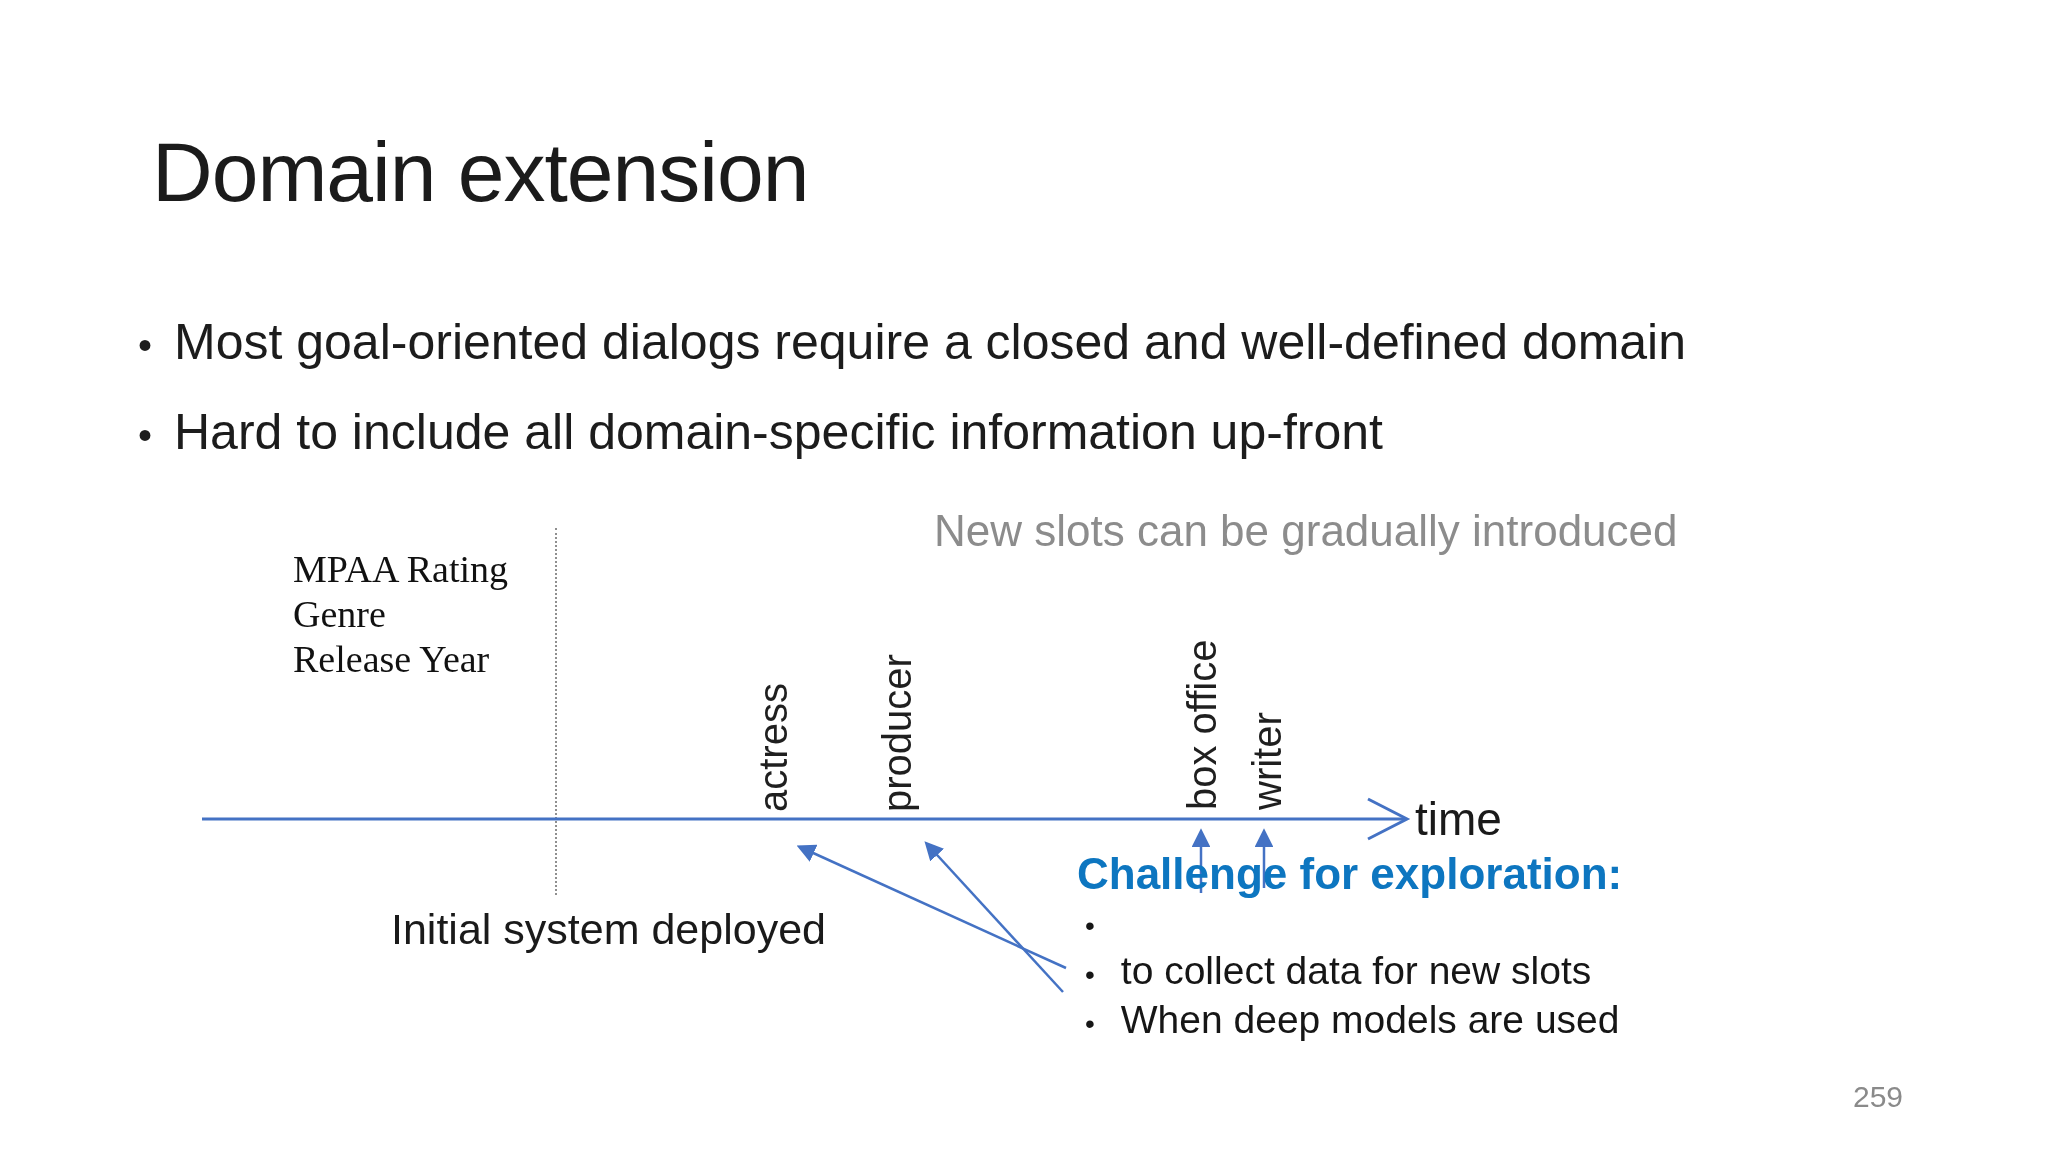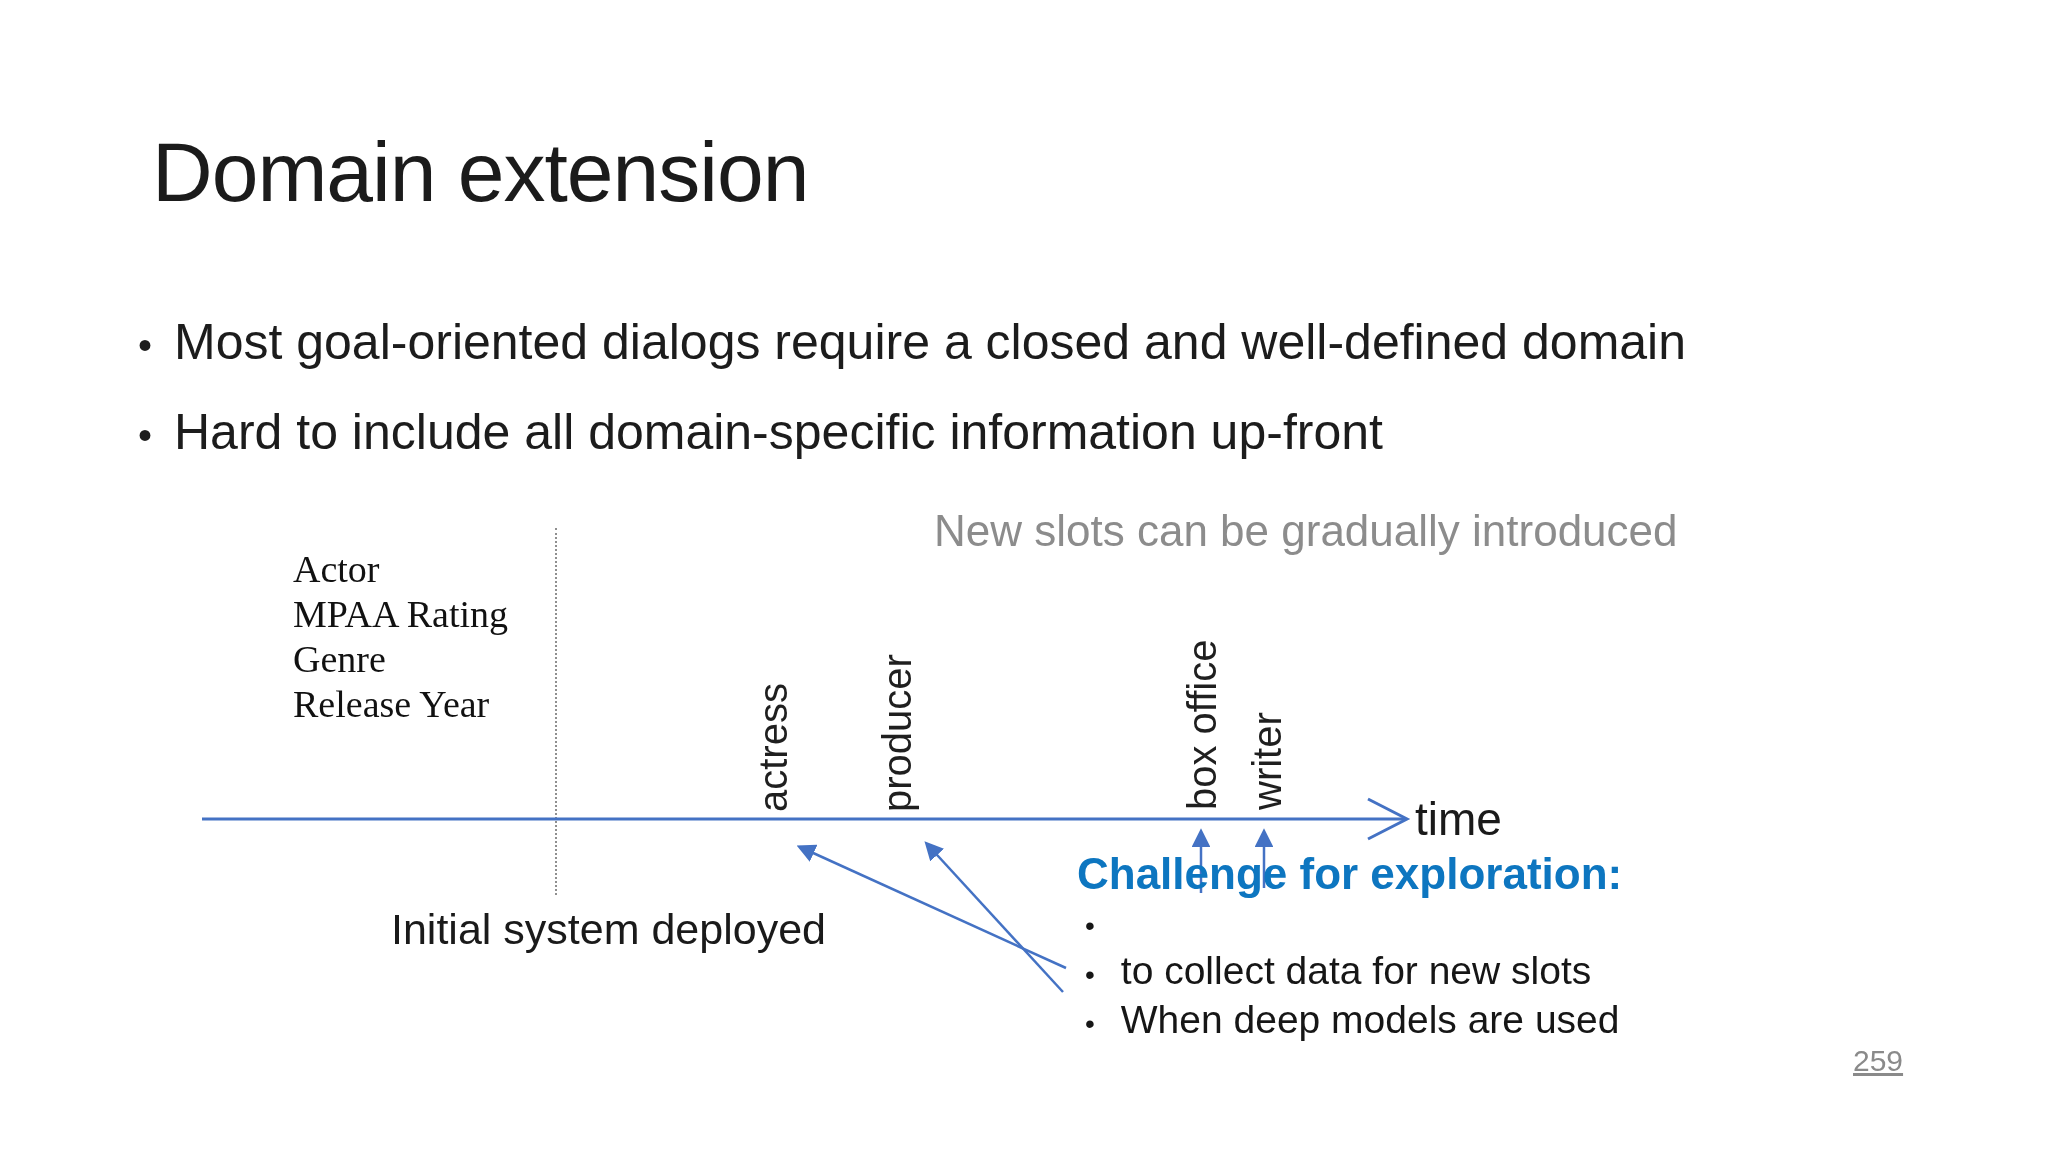--- a/index.html
+++ b/index.html
@@ -60,42 +60,41 @@
     line-height: 50px; white-space: nowrap;
   }
   .challenge-list { margin-top: 4px; }
   .challenge-item {
     display: flex; align-items: baseline; gap: 26px;
     font-size: 39px; line-height: 45px; color: #161616;
     padding-left: 8px; white-space: nowrap;
   }
   .challenge-item .dot { font-size: 28px; }
 
-  .page-number { left: 1853px; top: 1044px; font-size: 30px; color: #8a8a8a; text-decoration: underline; }
+  .page-number { left: 1853px; top: 1080px; font-size: 30px; color: #8a8a8a; }
 </style>
 </head>
 <body>
 
 <div class="abs title">Domain extension</div>
 
 <div class="abs bullets">
   <div class="bullet-line">
     <span class="dot">•</span>
     <span>Most goal-oriented dialogs require a closed and well-defined domain</span>
   </div>
   <div class="bullet-line">
     <span class="dot">•</span>
     <span>Hard to include all domain-specific information up-front</span>
   </div>
 </div>
 
 <div class="abs gray-note">New slots can be gradually introduced</div>
 
 <div class="abs slot-list">
-  <div>Actor</div>
   <div>MPAA Rating</div>
   <div>Genre</div>
   <div>Release Year</div>
 </div>
 
 <div class="abs dotted-line"></div>
 
 <svg class="abs overlay" width="2048" height="1152" viewBox="0 0 2048 1152">
   <defs>
     <marker id="ah" viewBox="0 0 10 10" refX="8" refY="5" markerWidth="7.5" markerHeight="7.5" orient="auto-start-reverse">

